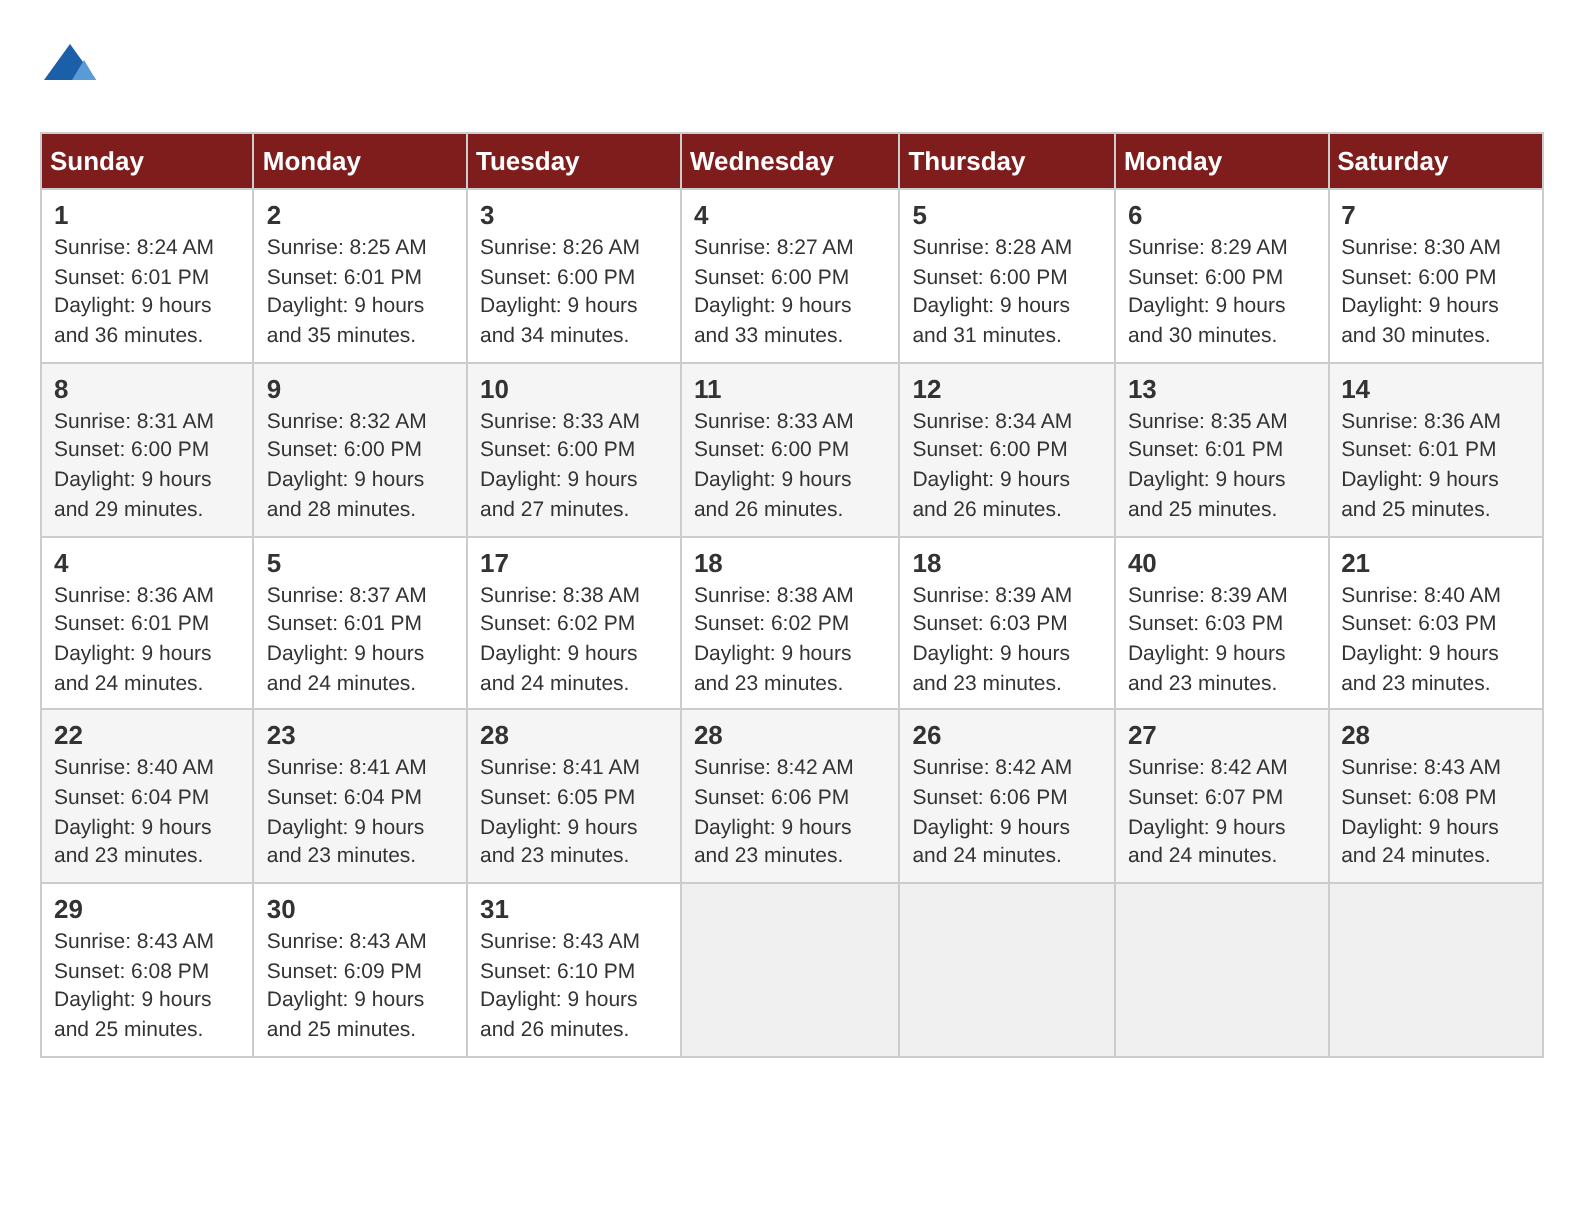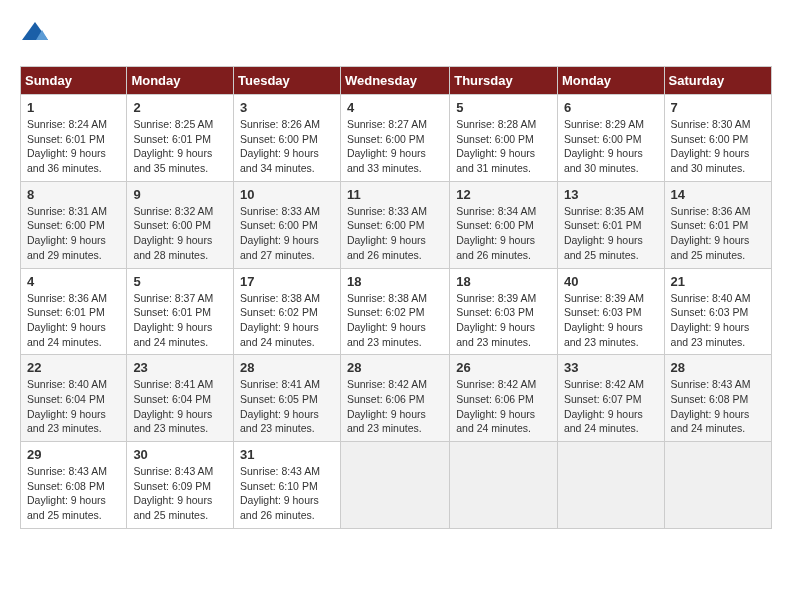--- a/index.html
+++ b/index.html
@@ -229,21 +229,21 @@
         </td>
         <td>
           <span class="day-num">28</span>
           <div class="day-info">Sunrise: 8:42 AM<br>Sunset: 6:06 PM<br>Daylight: 9 hours and 23 minutes.</div>
         </td>
         <td>
           <span class="day-num">26</span>
           <div class="day-info">Sunrise: 8:42 AM<br>Sunset: 6:06 PM<br>Daylight: 9 hours and 24 minutes.</div>
         </td>
         <td>
-          <span class="day-num">33</span>
+          <span class="day-num">27</span>
           <div class="day-info">Sunrise: 8:42 AM<br>Sunset: 6:07 PM<br>Daylight: 9 hours and 24 minutes.</div>
         </td>
         <td>
           <span class="day-num">28</span>
           <div class="day-info">Sunrise: 8:43 AM<br>Sunset: 6:08 PM<br>Daylight: 9 hours and 24 minutes.</div>
         </td>
       </tr>
       <tr>
         <td>
           <span class="day-num">29</span>

